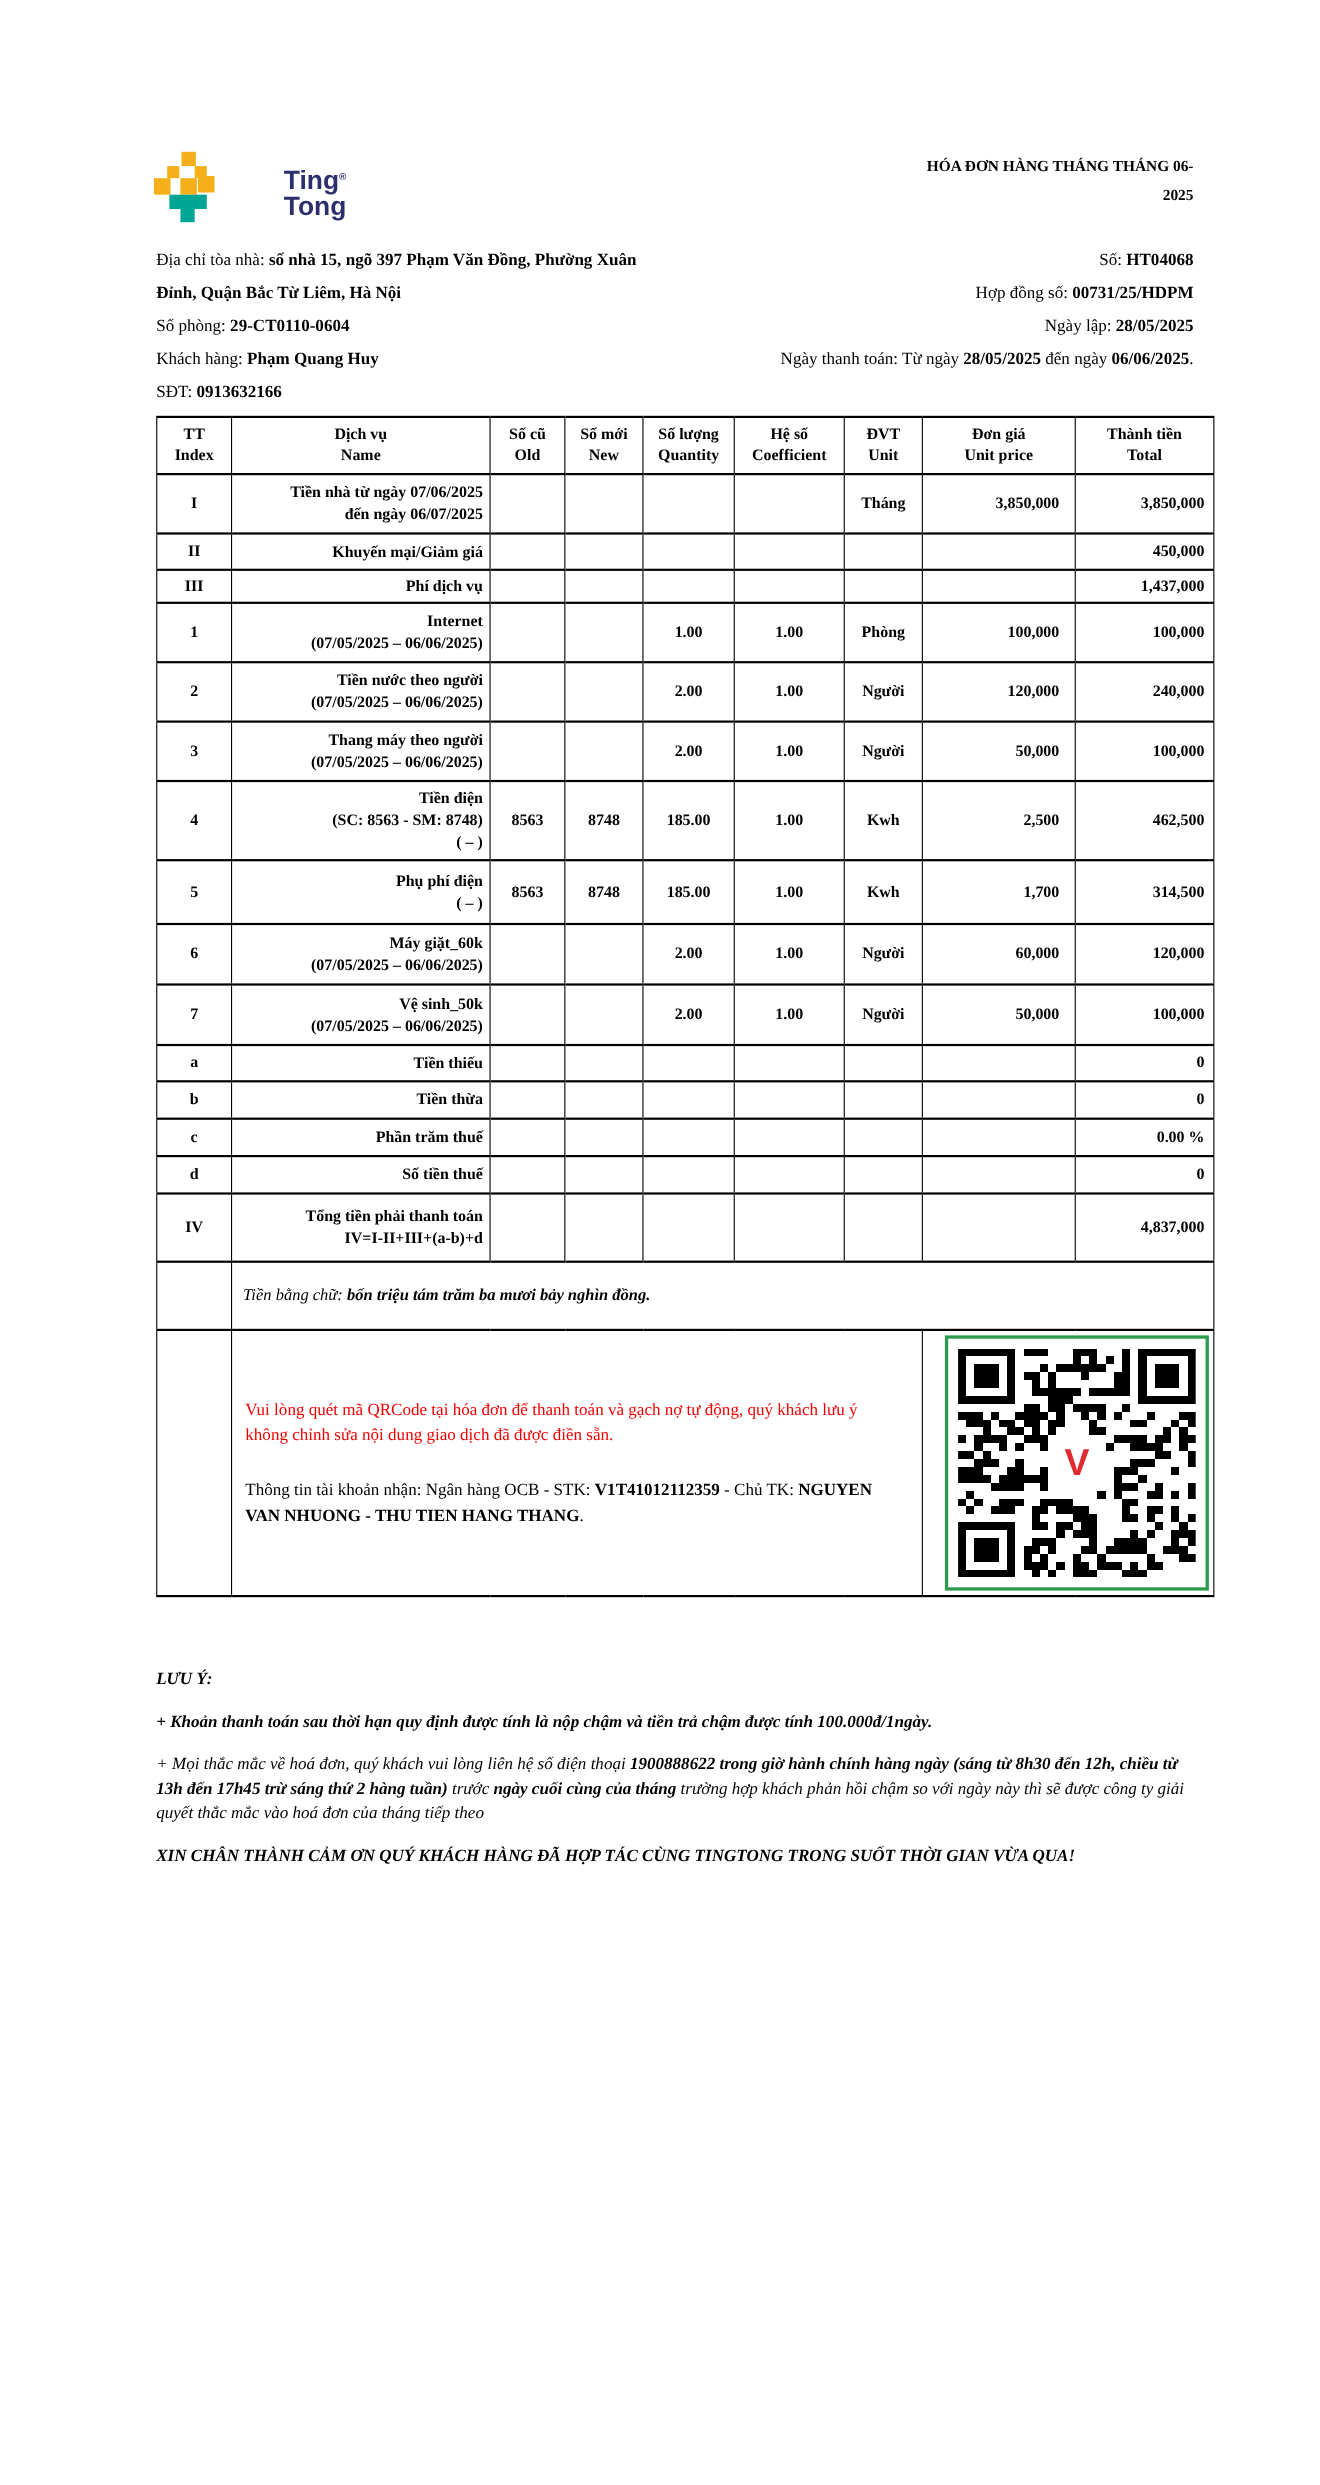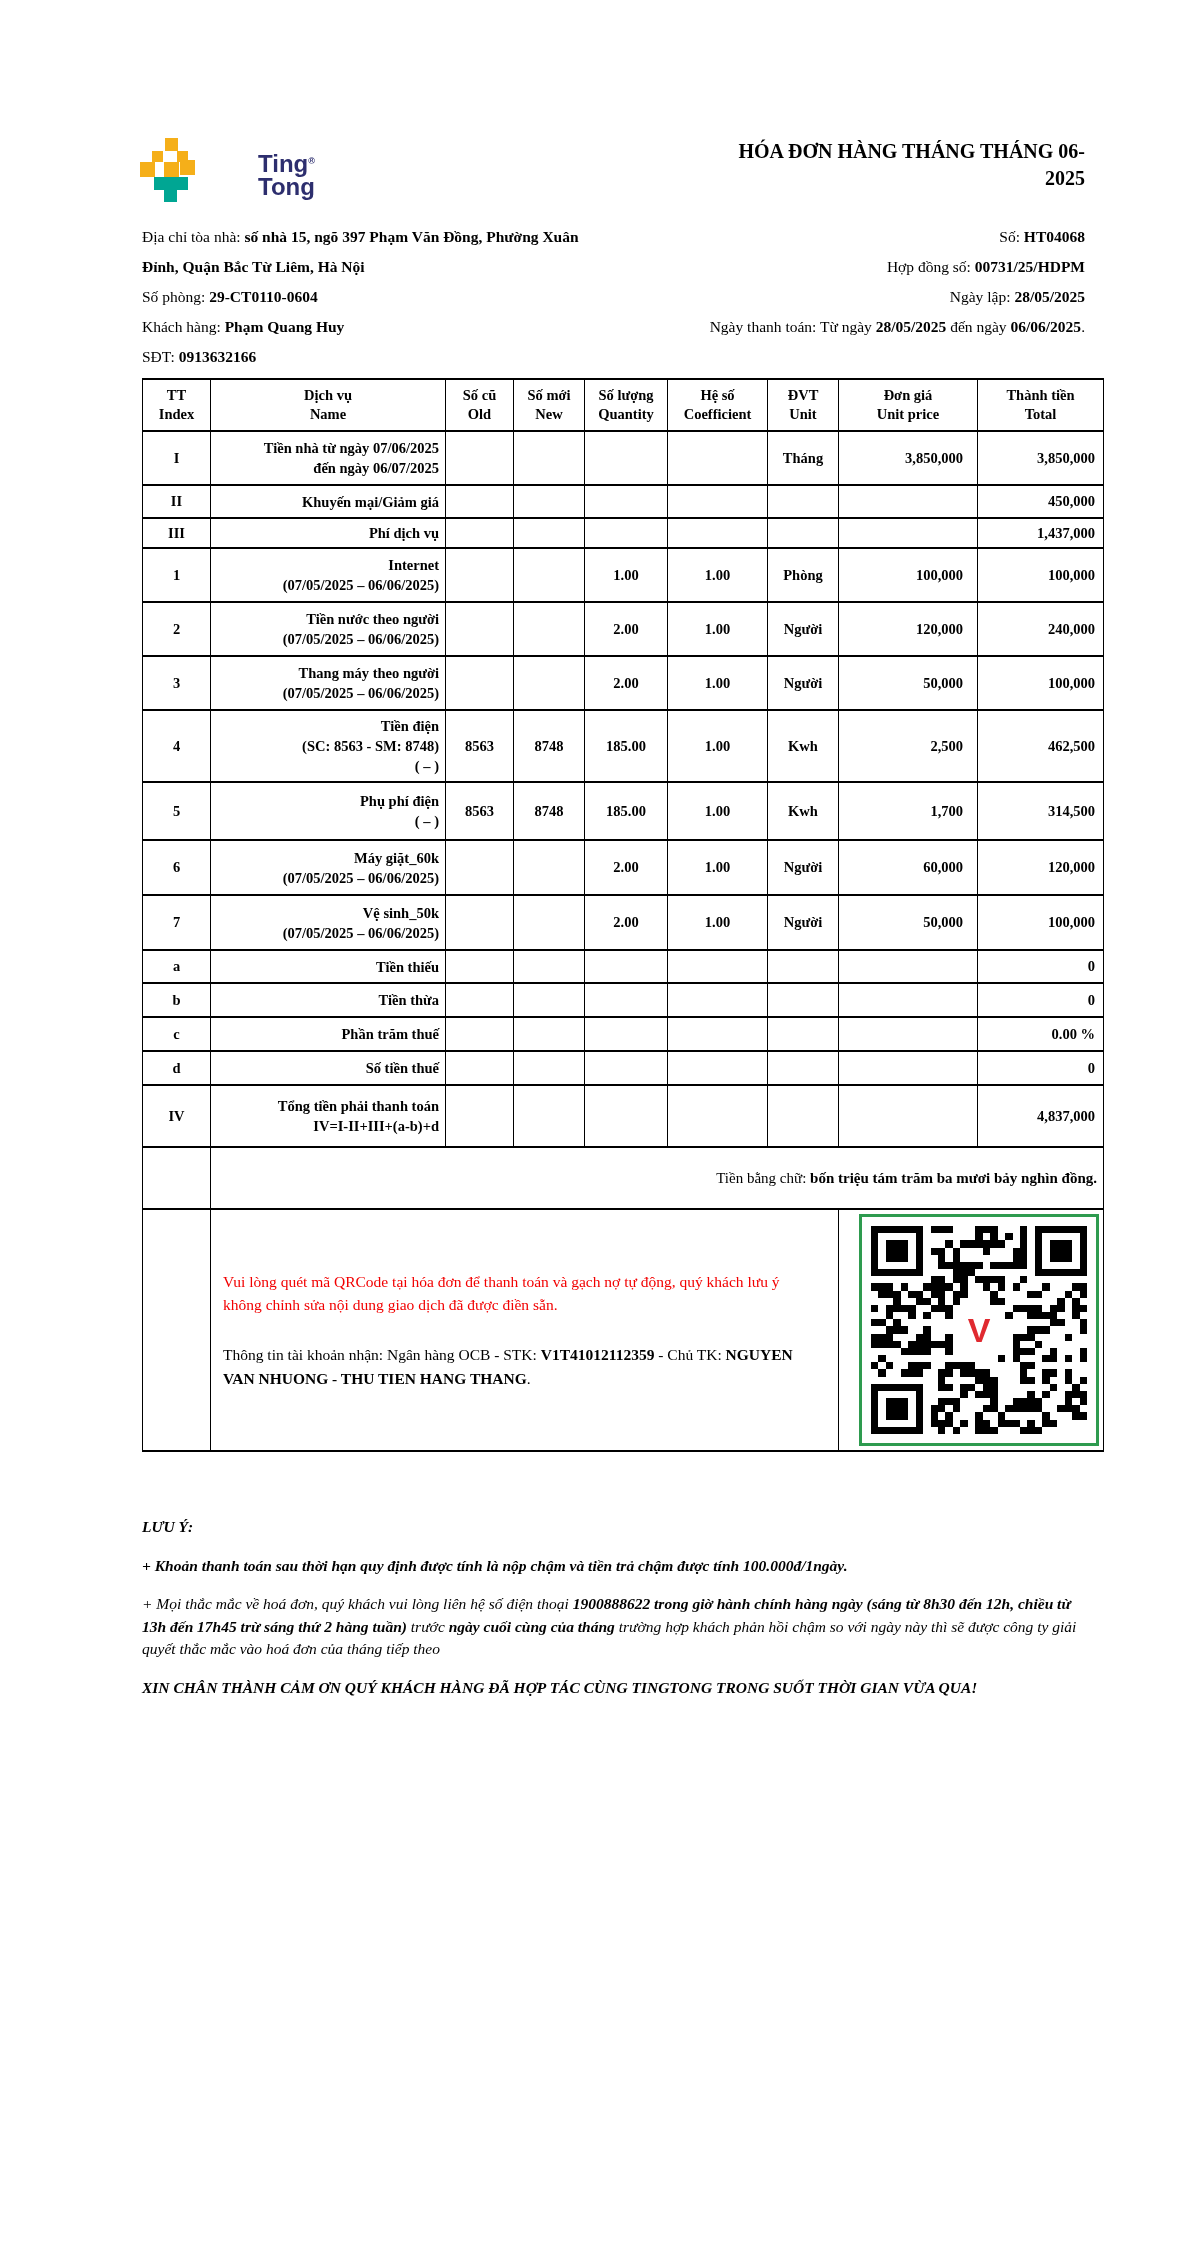--- a/index.html
+++ b/index.html
@@ -16,21 +16,21 @@
   .sq-l2{left:12px;top:13px;width:11px;height:11px;background:var(--yellow);}
   .sq-r2{left:37px;top:13px;width:11px;height:11px;background:var(--yellow);}
   .sq-l3{left:0;top:24px;width:15px;height:15px;background:var(--yellow);}
   .sq-c3{left:24px;top:24px;width:15px;height:15px;background:var(--yellow);}
   .sq-r3{left:40px;top:22px;width:15px;height:15px;background:var(--yellow);}
   .teal-bar{left:14px;top:39px;width:34px;height:13px;background:var(--teal);}
   .teal-stem{left:24px;top:52px;width:13px;height:12px;background:var(--teal);}
   .logo-text{margin-left:14px;font-family:"Liberation Sans","DejaVu Sans",sans-serif;
              font-weight:bold;font-size:24px;line-height:23px;color:var(--navy);margin-top:12px;}
   .logo-text sup{font-size:9px;vertical-align:8px;}
-  .doc-title{width:520px;text-align:right;font-weight:bold;font-size:20px;line-height:27px;}
+  .doc-title{width:520px;text-align:right;font-weight:bold;font-size:14px;line-height:27px;}
 
   
   .info{position:absolute;left:142px;top:222px;right:115px;display:flex;font-size:15.5px;}
   .info p{margin:0;line-height:30px;}
   .info-left{width:470px;}
   .info-right{flex:1;text-align:right;}
   .info b{font-weight:bold;}
 
   
   .table-wrap{position:absolute;left:142px;top:378px;width:961px;}
@@ -39,21 +39,21 @@
         border-left:1px solid #000;border-right:1px solid #000;
         font-size:14.5px;font-weight:bold;vertical-align:middle;
         padding:4px 6px;box-sizing:border-box;overflow:hidden;}
   th{text-align:center;line-height:19px;height:52px;}
   .c-tt,.c-old,.c-new,.c-qty,.c-coef,.c-unit{text-align:center;}
   .c-name{text-align:right;padding-left:8px;}
   .nm-line{line-height:20px;}
   .c-price{text-align:right;padding-right:14px;}
   .c-total{text-align:right;padding-right:8px;}
 
-  .words-cell{font-weight:normal;text-align:right;
+  .words-cell{font-weight:normal;font-style:italic;text-align:left;
               padding-left:10px;font-size:15px;}
   .words-cell b{font-weight:bold;}
 
   .qr-text-cell{font-weight:normal;text-align:left;padding:14px 16px 14px 12px;font-size:15.5px;}
   .qr-red{color:var(--red);line-height:23px;margin:0 0 27px 0;}
   .qr-acc{line-height:24px;margin:0;}
   .qr-acc .b{font-weight:bold;}
 
   .qr-cell{padding:2px;}
   .qr-box{width:240px;height:232px;border:3px solid var(--green);background:#fff;

